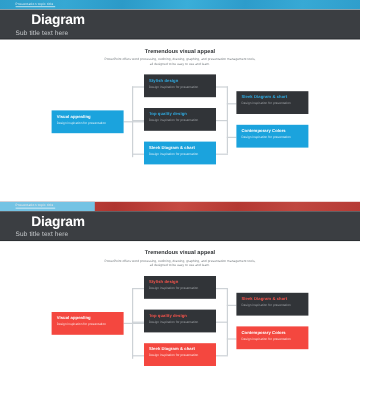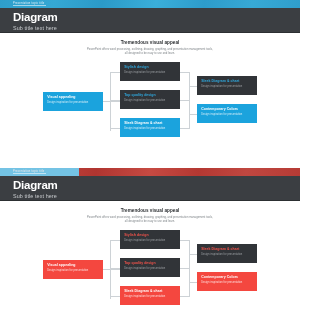--- a/index.html
+++ b/index.html
@@ -91,20 +91,21 @@
     background: #3b3e42;
     padding: 3px 0 0 13px;
     box-sizing: border-box;
   }
   .slide-title {
     font-size: 11.5px;
     font-weight: bold;
     color: #ffffff;
     line-height: 13px;
     letter-spacing: -0.2px;
+    margin-left: 13px;
   }
   .slide-subtitle {
     font-size: 5.4px;
     color: #c8cbce;
     line-height: 8px;
     letter-spacing: 0.1px;
   }
   .band-edge {
     position: absolute;
     left: 0; right: 0; bottom: 0;

